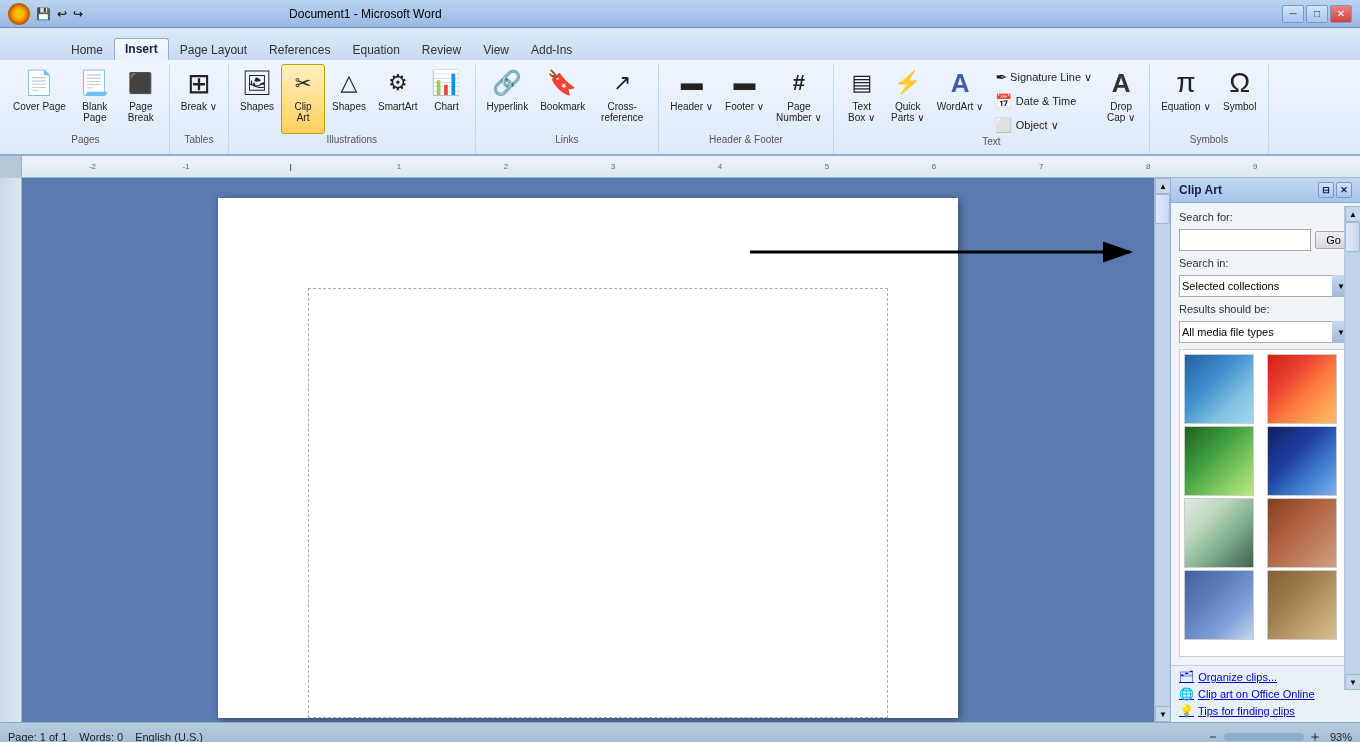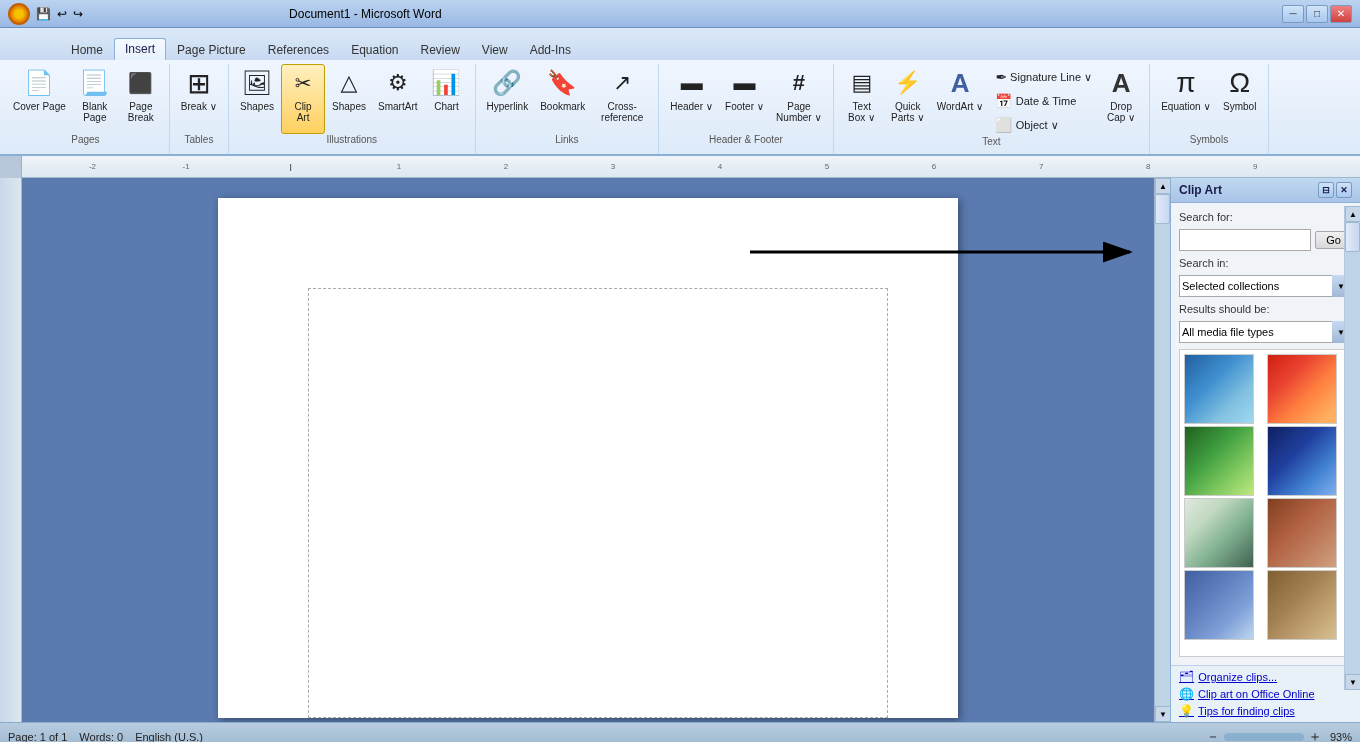--- a/index.html
+++ b/index.html
@@ -51,21 +51,21 @@
       border: 1px solid transparent;
       border-bottom: none;
       border-radius: 3px 3px 0 0;
       color: #333;
       background: transparent;
     }
     .tab-item.active {
       background: linear-gradient(to bottom, #f5f9ff, #e8f2fc);
       border-color: #8ab0d8;
       border-bottom: 1px solid #e8f2fc;
-      font-weight: normal;
+      font-weight: bold;
       color: #1a1a4e;
     }
 
     
     .ribbon {
       background: linear-gradient(to bottom, #f0f6ff, #ddeaf8);
       border-bottom: 2px solid #8ab0d8;
       height: 96px;
       display: flex;
       align-items: stretch;
@@ -382,21 +382,21 @@
   <div class="title-bar-controls">
     <div class="title-btn">─</div>
     <div class="title-btn">□</div>
     <div class="title-btn close">✕</div>
   </div>
 </div>
 
 <div class="ribbon-tabs">
   <div class="tab-item">Home</div>
   <div class="tab-item active">Insert</div>
-  <div class="tab-item">Page Picture</div>
+  <div class="tab-item">Page Layout</div>
   <div class="tab-item">References</div>
   <div class="tab-item">Equation</div>
   <div class="tab-item">Review</div>
   <div class="tab-item">View</div>
   <div class="tab-item">Add-Ins</div>
 </div>
 
 <div class="ribbon">
 
   <div class="ribbon-group">

